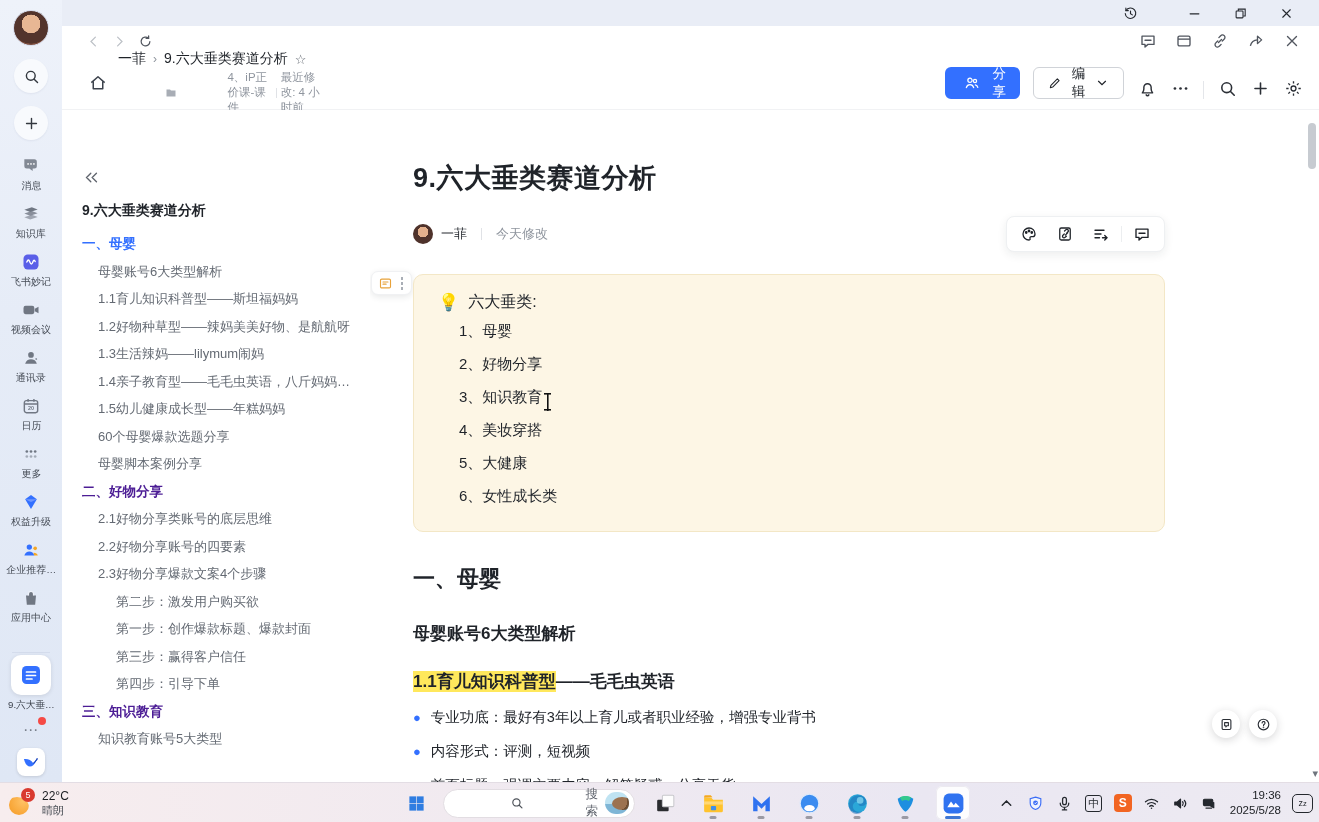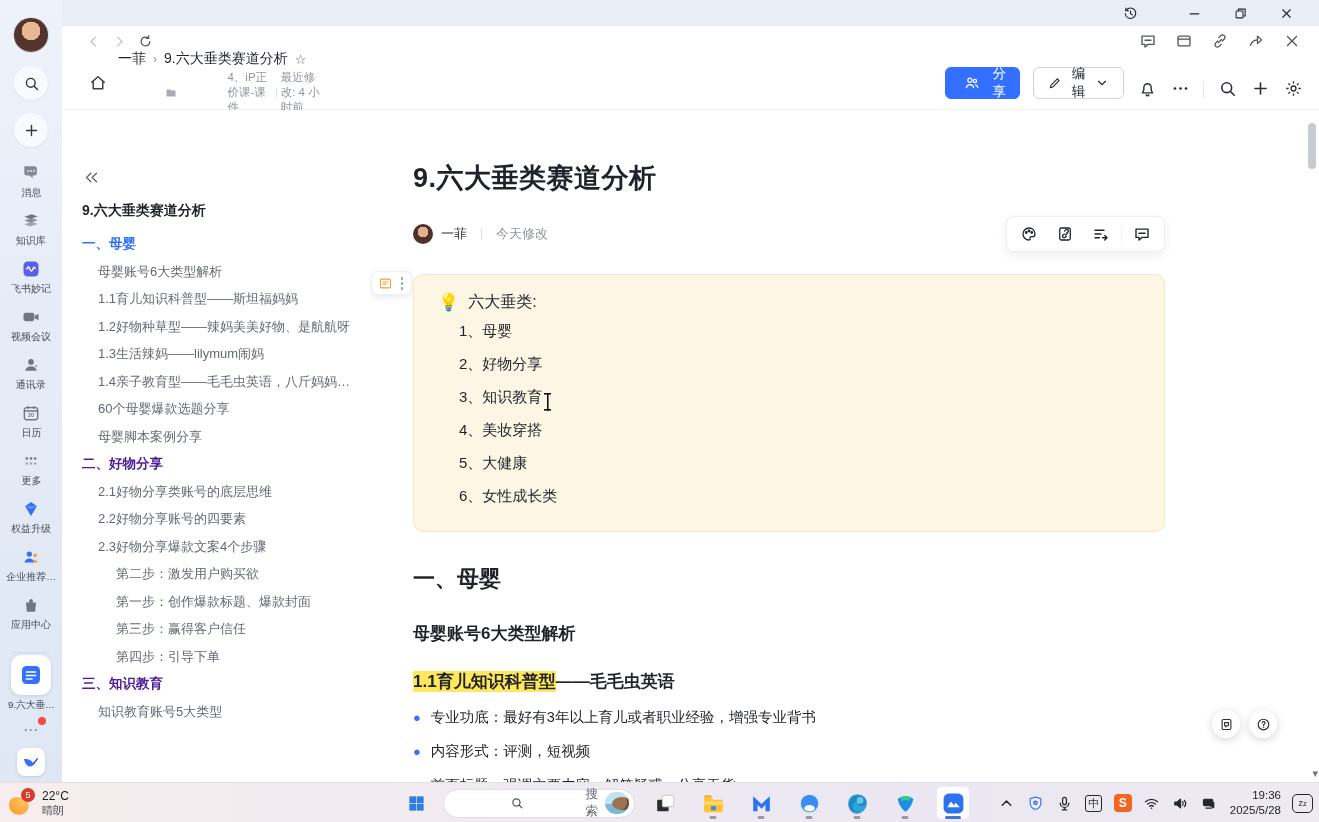--- a/index.html
+++ b/index.html
@@ -3,21 +3,21 @@
 <meta charset="utf-8">
 <style>
   * { margin:0; padding:0; box-sizing:border-box; }
   html,body { width:1319px; height:822px; }
   body { font-family:"Liberation Sans","DejaVu Sans",sans-serif; color:#1f2329; }
   .screen { position:relative; width:1319px; height:822px; background:#fff; overflow:hidden; }
 
   
   .rail { position:absolute; left:0; top:0; width:62px; bottom:40px;
           background:linear-gradient(180deg,#eef2fa 0%,#e6ecf7 40%,#dfe7f5 100%);
-          display:flex; flex-direction:column; align-items:center; padding:17px 0 6px; z-index:5;}
+          display:flex; flex-direction:column; align-items:center; padding:10px 0 6px; z-index:5;}
   .avatar { width:36px; height:36px; border-radius:50%;
             background:radial-gradient(circle at 50% 38%,#e8b794 0 34%,#53342c 35% 72%,#7a4a3a 73%);
             border:1px solid #d7dded; flex:0 0 auto; }
   .rail-round { width:34px; height:34px; border-radius:50%; background:#f8fafd; color:#33383f;
                 display:flex; align-items:center; justify-content:center; margin-top:13px; cursor:pointer;
                 box-shadow:0 1px 2px rgba(60,80,120,.08); }
   .rail-round svg { width:17px; height:17px; }
   .rail-nav { display:flex; flex-direction:column; align-items:center; margin-top:10px; width:100%; }
   .rail-item { display:flex; flex-direction:column; align-items:center; gap:3px; padding:6px 0 5px; width:100%; cursor:pointer; color:#5b626d; }
   .rail-item .ric { width:20px; height:20px; color:#707783; }
@@ -539,20 +539,21 @@
             <div class="o-item lvl2"><span>母婴账号6大类型解析</span></div>
 
             <div class="o-item lvl2"><span>1.1育儿知识科普型——斯坦福妈妈</span></div>
 
             <div class="o-item lvl2"><span>1.2好物种草型——辣妈美美好物、是航航呀</span></div>
 
             <div class="o-item lvl2"><span>1.3生活辣妈——lilymum闹妈</span></div>
 
             <div class="o-item lvl2"><span>1.4亲子教育型——毛毛虫英语，八斤妈妈讲…</span></div>
 
+            <div class="o-item lvl2"><span>1.5幼儿健康成长型——年糕妈妈</span></div>
 
 
             <div class="o-item lvl2"><span>60个母婴爆款选题分享</span></div>
 
             <div class="o-item lvl2"><span>母婴脚本案例分享</span></div>
 
             <div class="o-item lvl1"><span>二、好物分享</span></div>
 
             <div class="o-item lvl2"><span>2.1好物分享类账号的底层思维</span></div>
 

